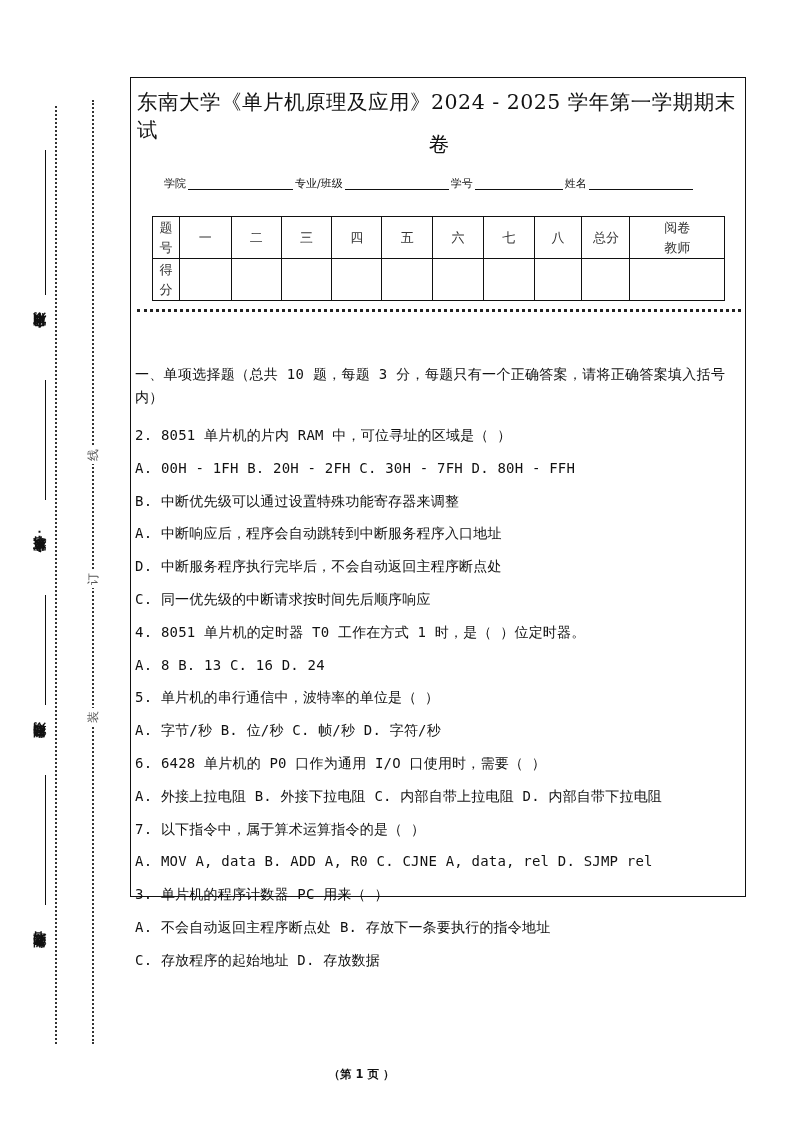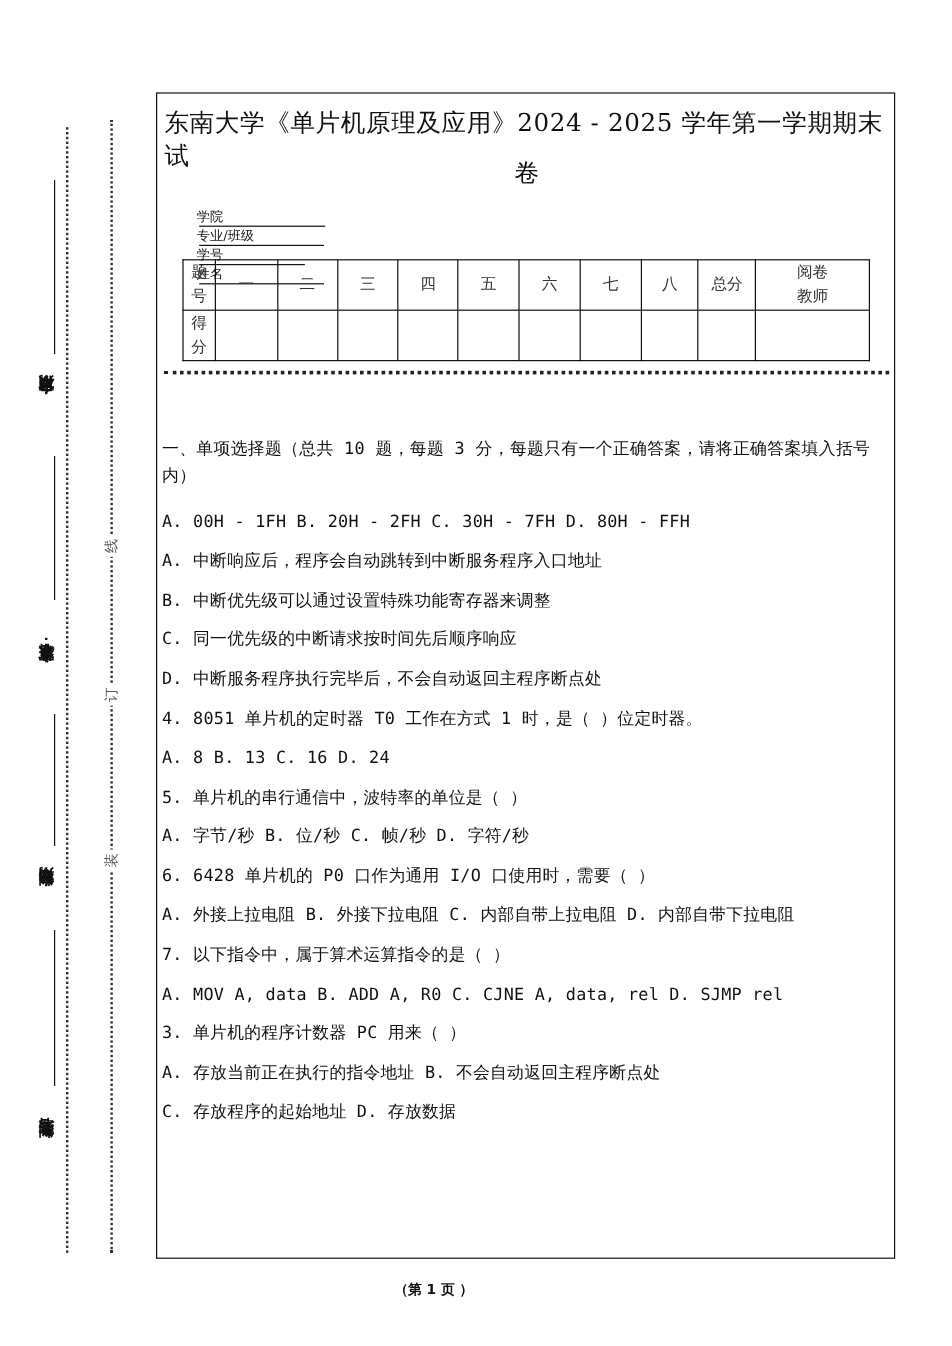--- a/index.html
+++ b/index.html
@@ -20,36 +20,36 @@
 
     .bind-char {
       position: absolute; left: 84px; width: 18px; height: 18px;
       background: #fff; color: #555;
       font-size: 12px; text-align: center; line-height: 18px;
       transform: rotate(-90deg);
     }
 
     
     .frame {
-      position: absolute; left: 130px; top: 77px; width: 616px; height: 972px;
+      position: absolute; left: 130px; top: 77px; width: 616px; height: 820px;
       border: 1.5px solid #111;
     }
     .title {
       position: absolute; left: 6px; top: 10px; width: 604px;
       font-size: 20.5px; line-height: 28px; text-align: left; letter-spacing: 0.5px;
       font-family: "DejaVu Serif", "Liberation Serif", serif;
     }
     .title-line2 {
       position: absolute; left: 0; top: 52px; width: 616px; text-align: center;
       font-size: 20.5px; line-height: 28px;
     }
 
     .info-row {
       position: absolute; left: 33px; top: 95px; width: 560px; height: 20px;
-      display: flex; align-items: flex-start; font-size: 11px; flex-direction: column;
+      display: flex; align-items: center; font-size: 11px;
     }
     .info-label { white-space: nowrap; }
     .info-blank { border-bottom: 1px solid #111; height: 14px; margin: 0 2px; }
 
     
     .score-table {
       position: absolute; left: 21px; top: 138px; width: 573px;
       border-collapse: collapse; font-size: 13px;
       font-family: "DejaVu Sans", "Liberation Sans", sans-serif; color: #333;
     }
@@ -143,33 +143,34 @@
           <td></td>
         </tr>
   </tbody>
     </table>
 
   <div class="dashed-sep"></div>
 
   <div class="content">
     <div class="section-heading">一、单项选择题（总共 10 题，每题 3 分，每题只有一个正确答案，请将正确答案填入括号内）</div>
     <div id="q-lines">
+        <div class="line">2. 8051 单片机的片内 RAM 中，可位寻址的区域是（  ）</div>
         <div class="line">A. 00H - 1FH  B. 20H - 2FH  C. 30H - 7FH  D. 80H - FFH</div>
+        <div class="line">B. 中断优先级可以通过设置特殊功能寄存器来调整</div>
         <div class="line">A. 中断响应后，程序会自动跳转到中断服务程序入口地址</div>
-        <div class="line">B. 中断优先级可以通过设置特殊功能寄存器来调整</div>
+        <div class="line">D. 中断服务程序执行完毕后，不会自动返回主程序断点处</div>
         <div class="line">C. 同一优先级的中断请求按时间先后顺序响应</div>
-        <div class="line">D. 中断服务程序执行完毕后，不会自动返回主程序断点处</div>
         <div class="line">4. 8051 单片机的定时器 T0 工作在方式 1 时，是（  ）位定时器。</div>
         <div class="line">A. 8  B. 13  C. 16  D. 24</div>
         <div class="line">5. 单片机的串行通信中，波特率的单位是（  ）</div>
         <div class="line">A. 字节/秒  B. 位/秒  C. 帧/秒  D. 字符/秒</div>
         <div class="line">6. 6428 单片机的 P0 口作为通用 I/O 口使用时，需要（  ）</div>
         <div class="line">A. 外接上拉电阻  B. 外接下拉电阻  C. 内部自带上拉电阻  D. 内部自带下拉电阻</div>
         <div class="line">7. 以下指令中，属于算术运算指令的是（  ）</div>
         <div class="line">A. MOV  A, data  B. ADD  A, R0  C. CJNE  A, data, rel  D. SJMP  rel</div>
         <div class="line">3. 单片机的程序计数器 PC 用来（  ）</div>
-        <div class="line">A. 存放当前正在执行的指令地址  B. 不会自动返回主程序断点处</div>
+        <div class="line">A. 不会自动返回主程序断点处  B. 存放下一条要执行的指令地址</div>
         <div class="line">C. 存放程序的起始地址  D. 存放数据</div>
       </div>
   </div>
 </div>
 
 <div class="footer">（第 1 页 ）</div>
 
 </body></html>

